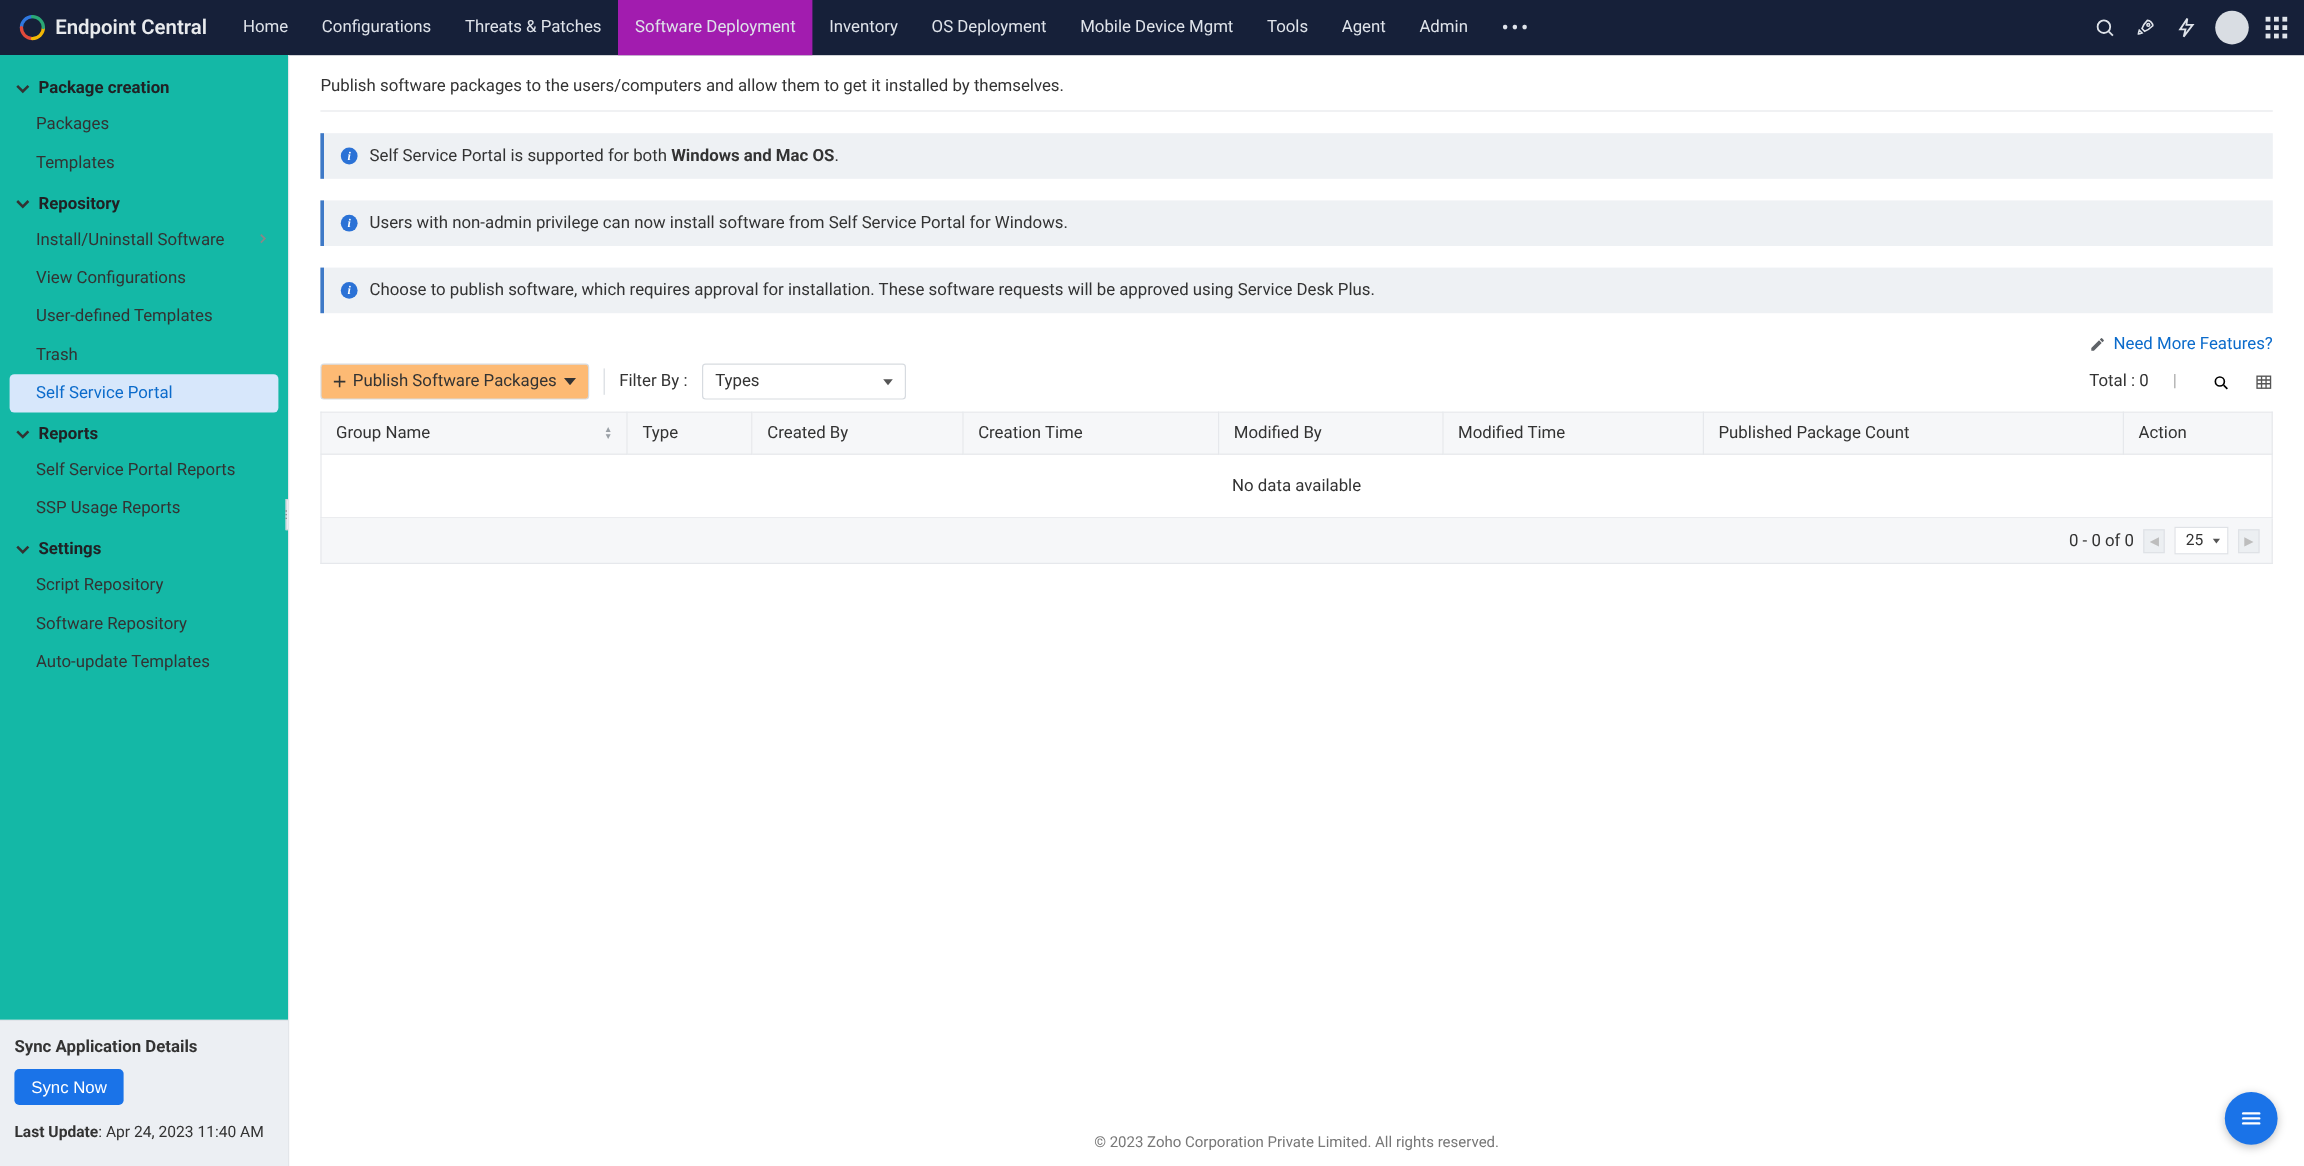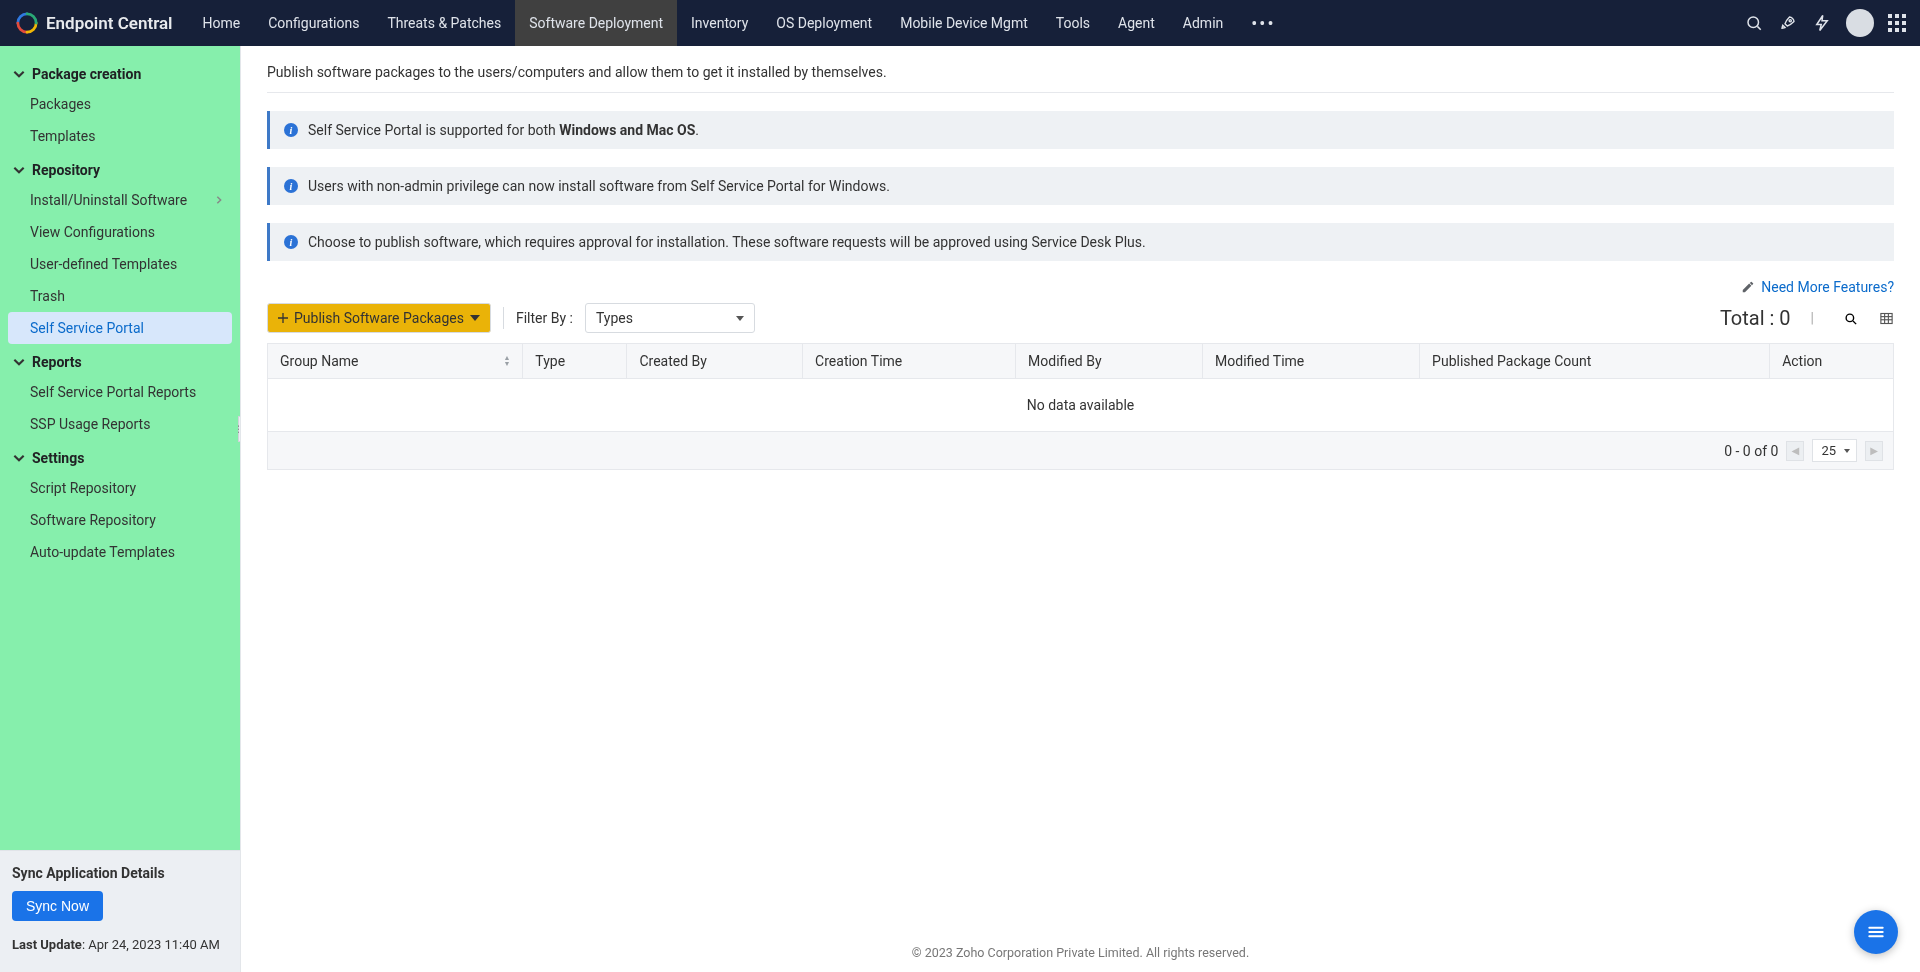--- a/index.html
+++ b/index.html
@@ -4,35 +4,35 @@
 <style>
 * { margin: 0; padding: 0; box-sizing: border-box; }
 body { font-family: -apple-system, BlinkMacSystemFont, "Segoe UI", Roboto, "Helvetica Neue", Arial, sans-serif; font-size: 14px; color: #333; background: #fff; overflow: hidden; }
 
 
 .topbar { height: 46px; background: #162039; display: flex; align-items: center; color: #e8eaed; }
 .brand { display: flex; align-items: center; gap: 8px; padding: 0 16px; font-weight: 600; font-size: 17px; white-space: nowrap; }
 .brand-logo { width: 22px; height: 22px; }
 .nav { display: flex; height: 100%; }
 .nav-item { display: flex; align-items: center; padding: 0 14px; font-size: 14px; cursor: pointer; color: #dfe3ea; white-space: nowrap; }
-.nav-item.active { background: #404040; }
+.nav-item.active { background: #a21caf; }
 .nav-more { font-size: 18px; letter-spacing: 2px; padding-right: 6px;}
 .topbar-spacer { flex: 1; }
 .topbar-icons { display: flex; align-items: center; gap: 14px; padding-right: 14px; }
 .tb-icon { width: 20px; height: 20px; display: inline-flex; align-items: center; justify-content: center; cursor: pointer; color: #dfe3ea; }
 .tb-icon svg { width: 18px; height: 18px; }
 .avatar { width: 28px; height: 28px; border-radius: 50%; background: #d9dde3; display: inline-block; cursor: pointer; }
 .apps-grid { display: grid; grid-template-columns: repeat(3, 4px); grid-template-rows: repeat(3, 4px); gap: 3px; cursor: pointer; }
 .apps-grid span { width: 4px; height: 4px; background: #dfe3ea; }
 
 
 .main { display: flex; height: calc(100vh - 46px); }
 
 
-.sidebar { width: 241px; background: #86efac; border-right: 1px solid #e3e6ea; display: flex; flex-direction: column; overflow-y: auto; position: relative; }
+.sidebar { width: 241px; background: #14b8a6; border-right: 1px solid #e3e6ea; display: flex; flex-direction: column; overflow-y: auto; position: relative; }
 .side-groups { flex: 1; padding-top: 10px; }
 .side-group-title { display: flex; align-items: center; gap: 6px; padding: 10px 12px 6px 12px; font-weight: 700; font-size: 14px; color: #202124; cursor: pointer; }
 .side-group-title svg { width: 14px; height: 14px; }
 .side-item { padding: 8px 16px 8px 30px; font-size: 14px; color: #333; cursor: pointer; display: flex; align-items: center; justify-content: space-between; }
 .side-item.selected { background: #d7e7fb; color: #0b6bcb; margin: 0 8px; border-radius: 4px; padding-left: 22px; }
 .side-item .chev { color: #888; }
 .sidebar-footer { background: #eceff3; padding: 14px 12px 20px; border-top: 1px solid #e1e4e9; }
 .sync-title { font-weight: 700; font-size: 14px; margin-bottom: 10px; }
 .sync-btn { background: #1a73e8; color: #fff; border: none; border-radius: 4px; padding: 7px 14px; font-size: 14px; cursor: pointer; }
 .last-update { margin-top: 16px; font-size: 13px; color: #333; }
@@ -46,28 +46,28 @@
 .desc { font-size: 14px; color: #333; padding-bottom: 12px; border-bottom: 1px solid #e6e8ec; }
 
 .info-box { margin-top: 18px; background: #eef1f4; border-left: 3px solid #3e79c7; padding: 11px 14px; display: flex; align-items: center; gap: 10px; font-size: 14px; color: #333; }
 .info-icon { width: 14px; height: 14px; border-radius: 50%; background: #2b72d6; color: #fff; font-size: 10px; font-weight: 700; display: inline-flex; align-items: center; justify-content: center; font-style: italic; flex-shrink: 0; font-family: Georgia, serif;}
 
 .features-row { display: flex; justify-content: flex-end; margin-top: 18px; align-items: center; gap: 6px;}
 .features-link { color: #0b6bcb; font-size: 14px; cursor: pointer; }
 .features-row svg { width: 14px; height: 14px; color: #5f6368;}
 
 .toolbar { display: flex; align-items: center; margin-top: 8px; gap: 12px; }
-.publish-btn { background: #eab308; border: 1px solid #d7dbe0; border-radius: 3px; padding: 6px 10px; display: flex; align-items: center; gap: 6px; font-size: 14px; cursor: pointer; color: #333; }
+.publish-btn { background: #fdba74; border: 1px solid #d7dbe0; border-radius: 3px; padding: 6px 10px; display: flex; align-items: center; gap: 6px; font-size: 14px; cursor: pointer; color: #333; }
 .publish-btn svg { width: 10px; height: 10px; }
 .vdiv { width: 1px; height: 22px; background: #d7dbe0; }
 .filterby { font-size: 14px; color: #333; }
 .select { border: 1px solid #d7dbe0; border-radius: 3px; background: #fff; padding: 6px 36px 6px 10px; font-size: 14px; color: #333; min-width: 170px; position: relative; cursor: pointer; }
 .select::after { content: ""; position: absolute; right: 10px; top: 50%; margin-top: -2px; border-left: 4px solid transparent; border-right: 4px solid transparent; border-top: 5px solid #555; }
 .toolbar-spacer { flex: 1; }
-.total { font-size: 20px; color: #333; }
+.total { font-size: 14px; color: #333; }
 .vbar { color: #aaa; padding: 0 8px; }
 .tb-small-icon { width: 16px; height: 16px; cursor: pointer; display: inline-flex; align-items: center; justify-content: center; margin-left: 8px; }
 .tb-small-icon svg { width: 15px; height: 15px; }
 
 
 .table { width: 100%; border-collapse: collapse; margin-top: 10px; border: 1px solid #e6e8ec; }
 .table th { text-align: left; font-weight: 400; background: #f6f7f9; border: 1px solid #e6e8ec; padding: 9px 12px; font-size: 14px; color: #333; }
 .sortcol { display: flex; justify-content: space-between; align-items: center; width: 100%; gap: 24px; }
 .sortarrows { display: flex; flex-direction: column; font-size: 7px; color: #9aa0a6; line-height: 6px; }
 .nodata { text-align: center; padding: 18px; font-size: 14px; color: #333; border: 1px solid #e6e8ec; border-top: none;}

